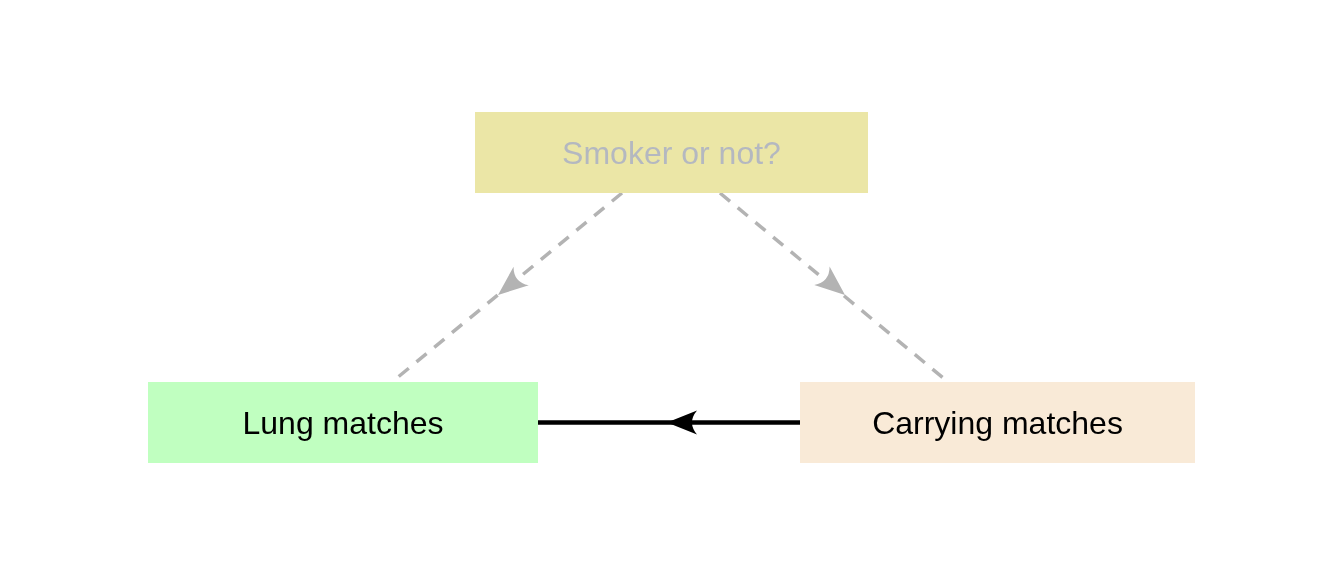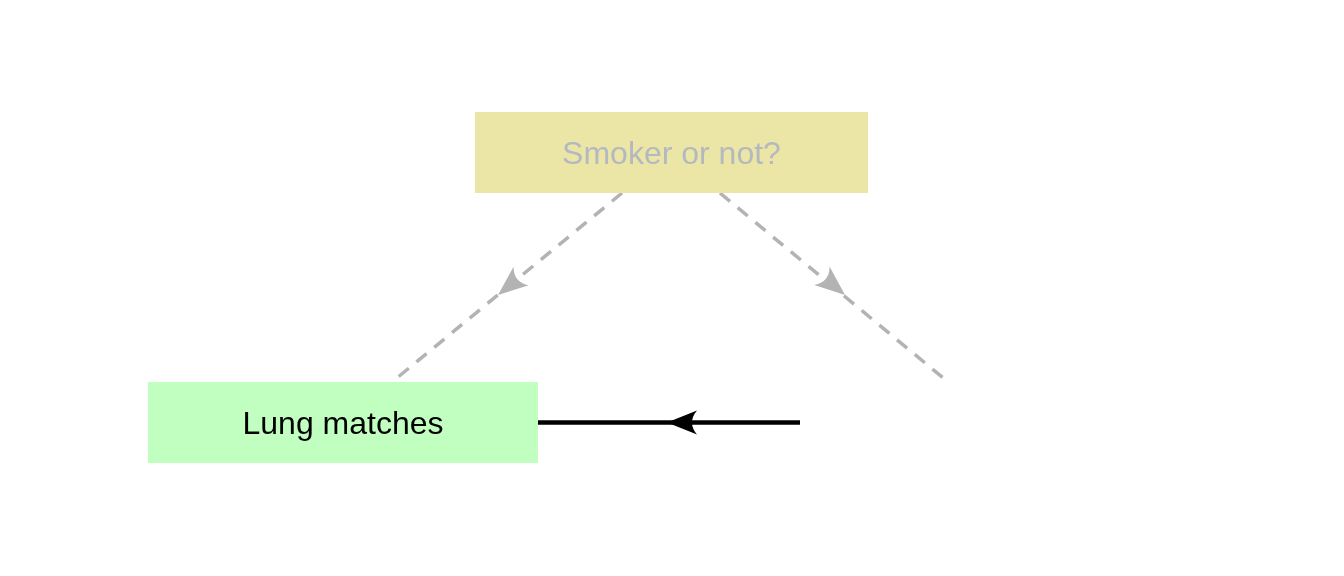--- a/index.html
+++ b/index.html
@@ -84,14 +84,17 @@
   </svg>
 
   <div class="node node-smoker" style="background-color: rgb(235, 230, 166); color: rgb(180, 184, 192);">
     <span>Smoker or not?</span>
   </div>
 
   <div class="node node-lung-cancer" style="background-color: rgb(192, 255, 192); color: rgb(0, 0, 0);">
     <span>Lung matches</span>
   </div>
 
+  <div class="node node-carrying-matches" style="background-color: rgb(249, 234, 215); color: rgb(0, 0, 0);">
+    <span>Carrying matches</span>
+  </div>
 
 </div>
 
 </body></html>

